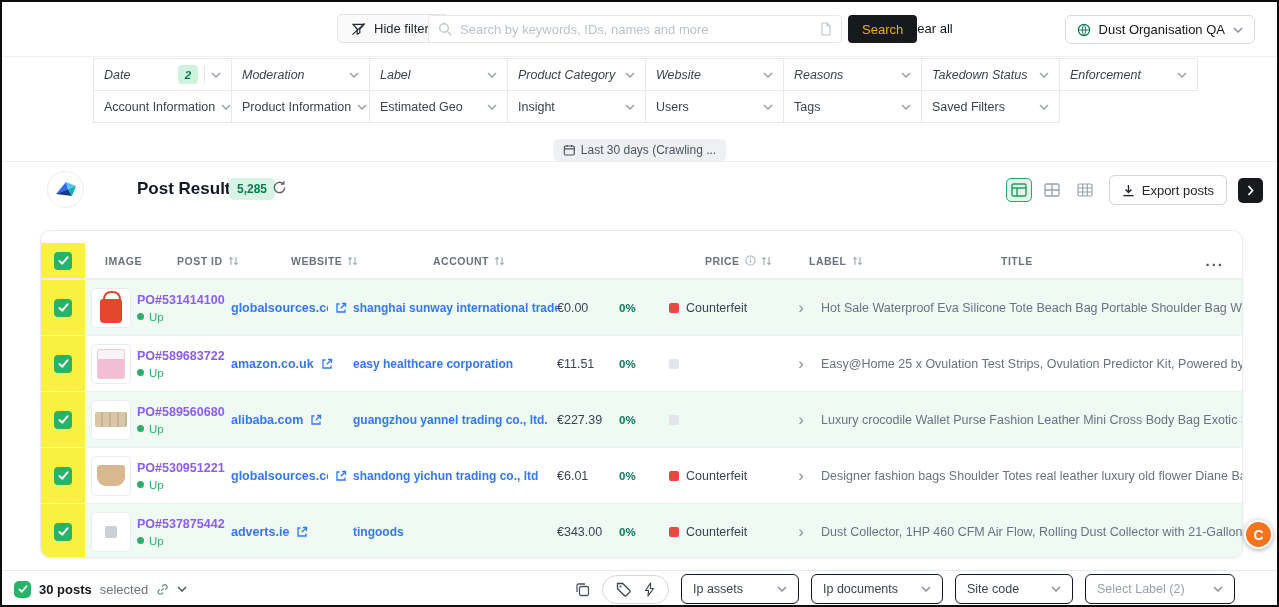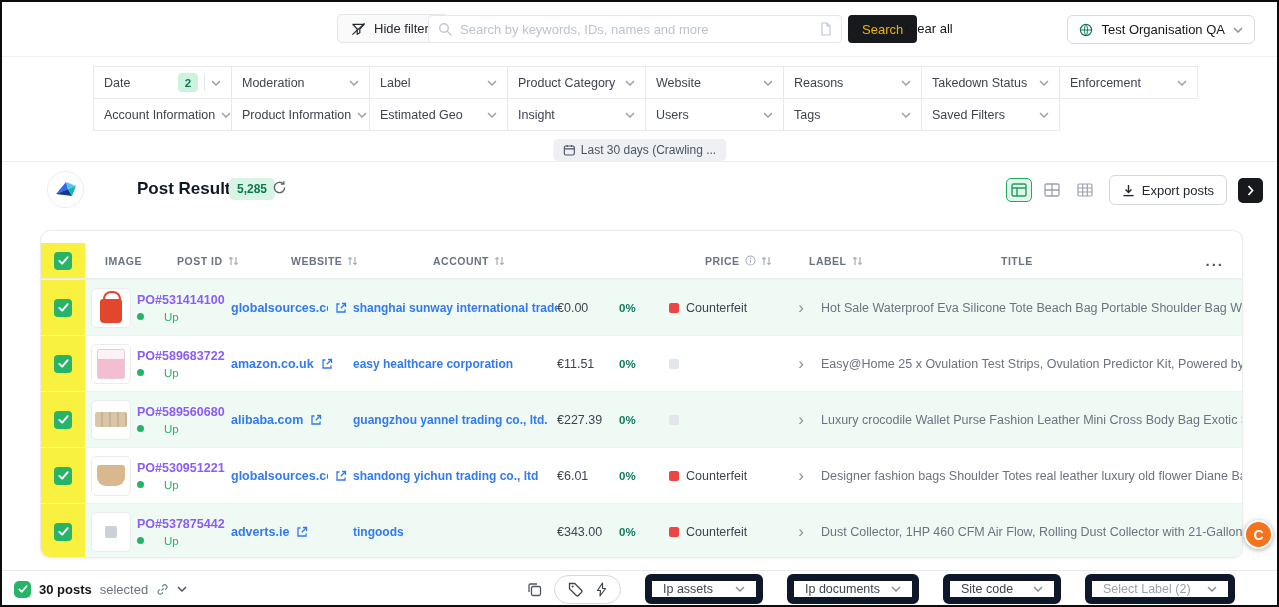--- a/index.html
+++ b/index.html
@@ -26,21 +26,21 @@
   .search-btn { position:absolute; left:848px; top:15px; height:28px; padding:0 14px; background:#17191d; color:#eab308;
     border:none; border-radius:4px; font-size:13px; cursor:pointer; font-family:"Liberation Sans",sans-serif;}
   .clear-all { position:absolute; left:905px; top:21px; font-size:13px; color:#14171b; cursor:pointer;}
   .org-select { position:absolute; right:24px; top:15px; height:29px; min-width:168px; border:1px solid #d7dadf;
     border-radius:6px; display:flex; align-items:center; gap:8px; padding:0 11px; font-size:13px; color:#14171b; background:#fff; cursor:pointer;}
   .org-select .chev { margin-left:auto; color:#8a919c; }
 
   
   .filters { position:absolute; top:57px; left:0; width:100%; height:105px; background:#fff; border-bottom:1px solid #ededed;}
   .frow { display:flex; margin-left:93px; }
-  .frow.r1 { margin-top:9px; }
+  .frow.r1 { margin-top:1px;font-style:italic; }
   .frow.r2 { margin-top:-1px; }
   .fcell { width:139px; height:33px; border:1px solid #e7e9ec; margin-left:-1px; display:flex; align-items:center;
     gap:6px; padding:0 10px; font-size:12.5px; color:#3d4450; background:#fff; cursor:pointer; white-space:nowrap; overflow:hidden;}
   .fcell:first-child { margin-left:0; }
   .fcell .chev { margin-left:auto; color:#9aa1ac; flex:none;}
   .fcell .chev.tight { margin-left:0; }
   .badge-2 { margin-left:auto; background:#cdf2de; color:#0b7a4e; font-size:11.5px; font-weight:bold; min-width:20px;
     height:19px; border-radius:4px; display:flex; align-items:center; justify-content:center; padding:0 4px;}
   .fdivider { width:1px; height:17px; background:#e3e5e9; }
   .date-chip { position:absolute; top:82px; left:50%; transform:translateX(-50%); height:22px; background:#eef0f3;
@@ -81,21 +81,21 @@
     align-items:center; justify-content:center; margin-left:6px; cursor:pointer; overflow:hidden;}
   .t1 .shape { width:22px; height:24px; background:#e2472e; border-radius:3px 3px 4px 4px; position:relative; margin-top:6px;}
   .t1 .shape::before { content:""; position:absolute; top:-8px; left:3px; width:14px; height:12px; border:2.5px solid #e2472e;
     border-bottom:none; border-radius:8px 8px 0 0;}
   .t2 .shape { width:28px; height:30px; background:linear-gradient(180deg,#fdf3f7 32%,#f3bed2 32%); border:1px solid #e8cdd8; border-radius:2px;}
   .t3 .shape { width:32px; height:15px; background:repeating-linear-gradient(90deg,#d9c6a8 0 6px,#c9b492 6px 8px); border-radius:2px;}
   .t4 .shape { width:28px; height:21px; background:#d9b78f; border-radius:3px 3px 9px 9px;}
   .t5 .shape { width:12px; height:12px; background:#ccd1d8; border-radius:2px;}
   .pid-cell { display:flex; flex-direction:column; justify-content:center; gap:4px; height:100%; overflow:hidden;}
   .pid { font-size:12.5px; font-weight:bold; color:#8b5cf6; text-decoration:none; white-space:nowrap; cursor:pointer;}
-  .status { display:flex; align-items:center; gap:20px;text-align:right; }
+  .status { display:flex; align-items:center; gap:5px;text-align:right; }
   .dot { width:7px; height:7px; border-radius:50%; background:#28b269; }
   .status span { font-size:11.5px; color:#28b269; }
   .site-cell { display:flex; align-items:center; gap:7px; overflow:hidden; padding-right:6px;}
   .site { font-size:12.5px; font-weight:bold; color:#3279f2; text-decoration:none; white-space:nowrap; overflow:hidden; cursor:pointer;}
   .ext { color:#3279f2; cursor:pointer; flex:none;}
   .acct { font-size:12px; font-weight:bold; color:#3279f2; text-decoration:none; white-space:nowrap; overflow:hidden;
     display:block; padding-right:8px; cursor:pointer;}
   .price { font-size:12.5px; color:#3d4450; }
   .pct { font-size:11.5px; font-weight:bold; color:#0c7a5c; }
   .label-cell { display:flex; align-items:center; gap:7px; overflow:hidden;}
@@ -112,22 +112,22 @@
   .sel-info { display:flex; align-items:center; gap:8px; }
   .cb-round { width:17px; height:17px; border-radius:5px; background:#27b368; display:flex; align-items:center; justify-content:center;}
   .sel-bold { font-size:13px; font-weight:bold; color:#14171b; }
   .sel-rest { font-size:13px; color:#6b7280; }
   .link-icon { color:#5b8a7b; cursor:pointer; }
   .sel-chev { color:#4b5563; cursor:pointer; }
   .f-actions { margin-left:auto; display:flex; align-items:center; gap:12px; }
   .icon-btn { background:none; border:none; color:#4b5563; cursor:pointer; display:flex; align-items:center;}
   .action-pill { height:29px; border:1px solid #d4d7dc; border-radius:15px; display:flex; align-items:center; gap:13px;
     padding:0 13px; color:#3d4450; background:#fff;}
-  .fselect { height:30px; border:7px solid #0f172a; border-radius:6px; display:flex; align-items:center; gap:10px;
-    padding:0 11px; font-size:12.5px; color:#3d4450; background:#fff; cursor:pointer; white-space:nowrap;margin-left:12px;}
+  .fselect { height:30px; border:1px solid #0f172a; border-radius:6px; display:flex; align-items:center; gap:10px;
+    padding:0 11px; font-size:12.5px; color:#3d4450; background:#fff; cursor:pointer; white-space:nowrap;}
   .fselect .chev { color:#8a919c; }
   .fselect.dim { color:#9aa1ac; }
   .w1{min-width:118px;} .w2{min-width:132px;} .w3{min-width:118px;} .w4{min-width:150px;}
   .fselect .lbl { flex:1; }
 
   .chat-bubble { position:absolute; right:6px; bottom:58px; width:29px; height:29px; border-radius:50%; background:#f4731c;
     border:2px solid #fff; box-shadow:0 1px 5px rgba(0,0,0,0.35); color:#fff; font-weight:bold; font-size:14px;
     display:flex; align-items:center; justify-content:center; cursor:pointer; z-index:20;}
 </style>
 </head>
@@ -165,21 +165,21 @@
   <button class="search-btn">Search</button>
   <span class="clear-all">Clear all</span>
 
   <div class="org-select">
     <span>
       <svg width="14" height="14" viewBox="0 0 14 14">
           <circle cx="7" cy="7" r="5.6" fill="none" stroke="#0e7a5a" stroke-width="1.2"></circle>
           <path d="M1.4 7h11.2M7 1.4c2 1.8 2 9.4 0 11.2-2-1.8-2-9.4 0-11.2z" fill="none" stroke="#0e7a5a" stroke-width="1"></path>
         </svg>
     </span>
-    <span>Test Organisation QA</span>
+    <span>Dust Organisation QA</span>
     <span class="chev">
       <svg width="10" height="6" viewBox="0 0 10 6">
           <path d="M1 1l4 4 4-4" fill="none" stroke="currentColor" stroke-width="1.5"></path>
         </svg>
     </span>
   </div>
 </div>
 
 <div class="filters">
   <div class="frow r1">

